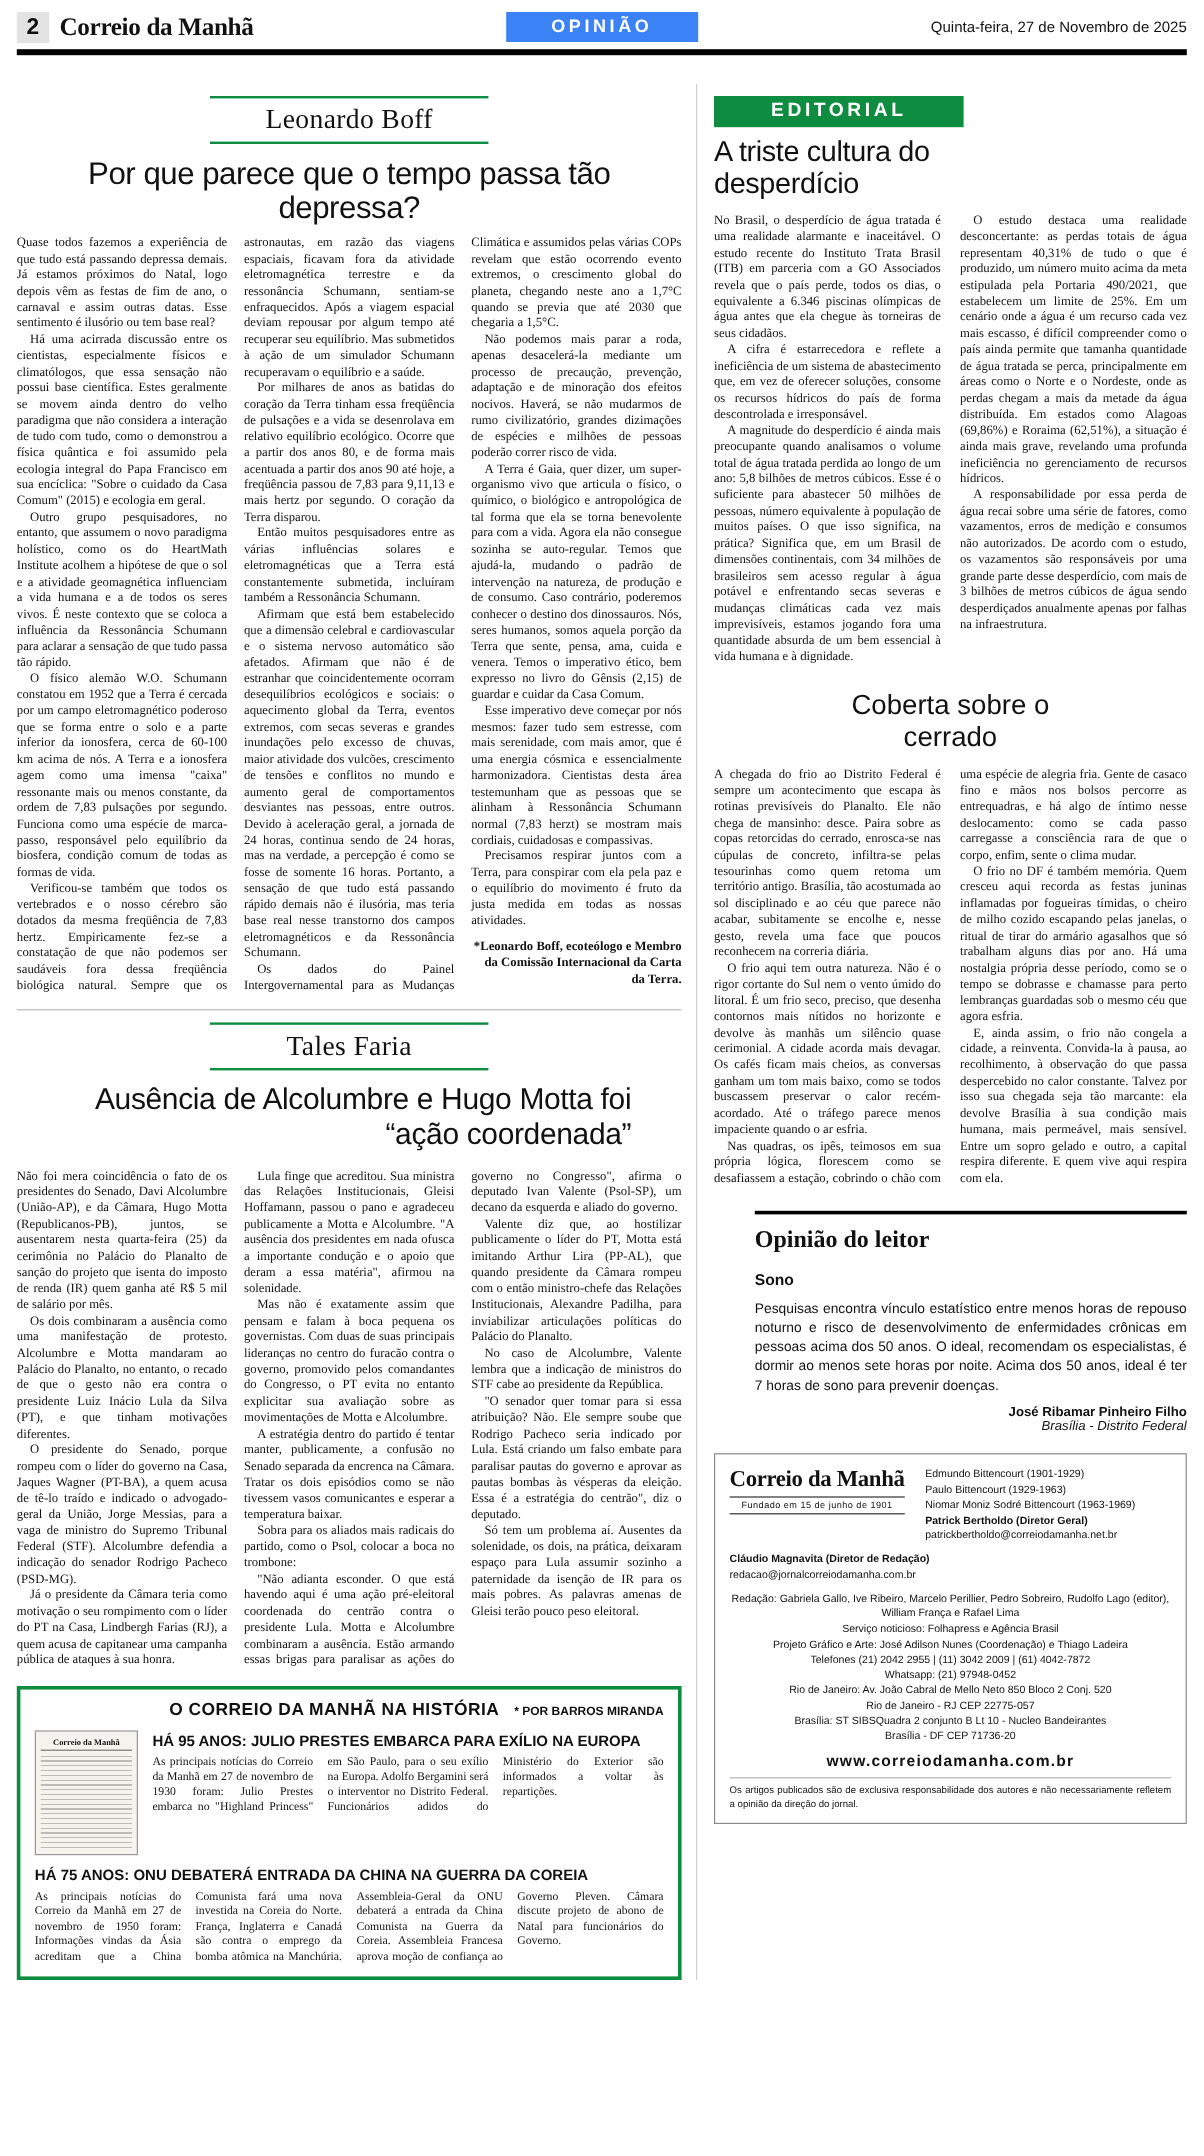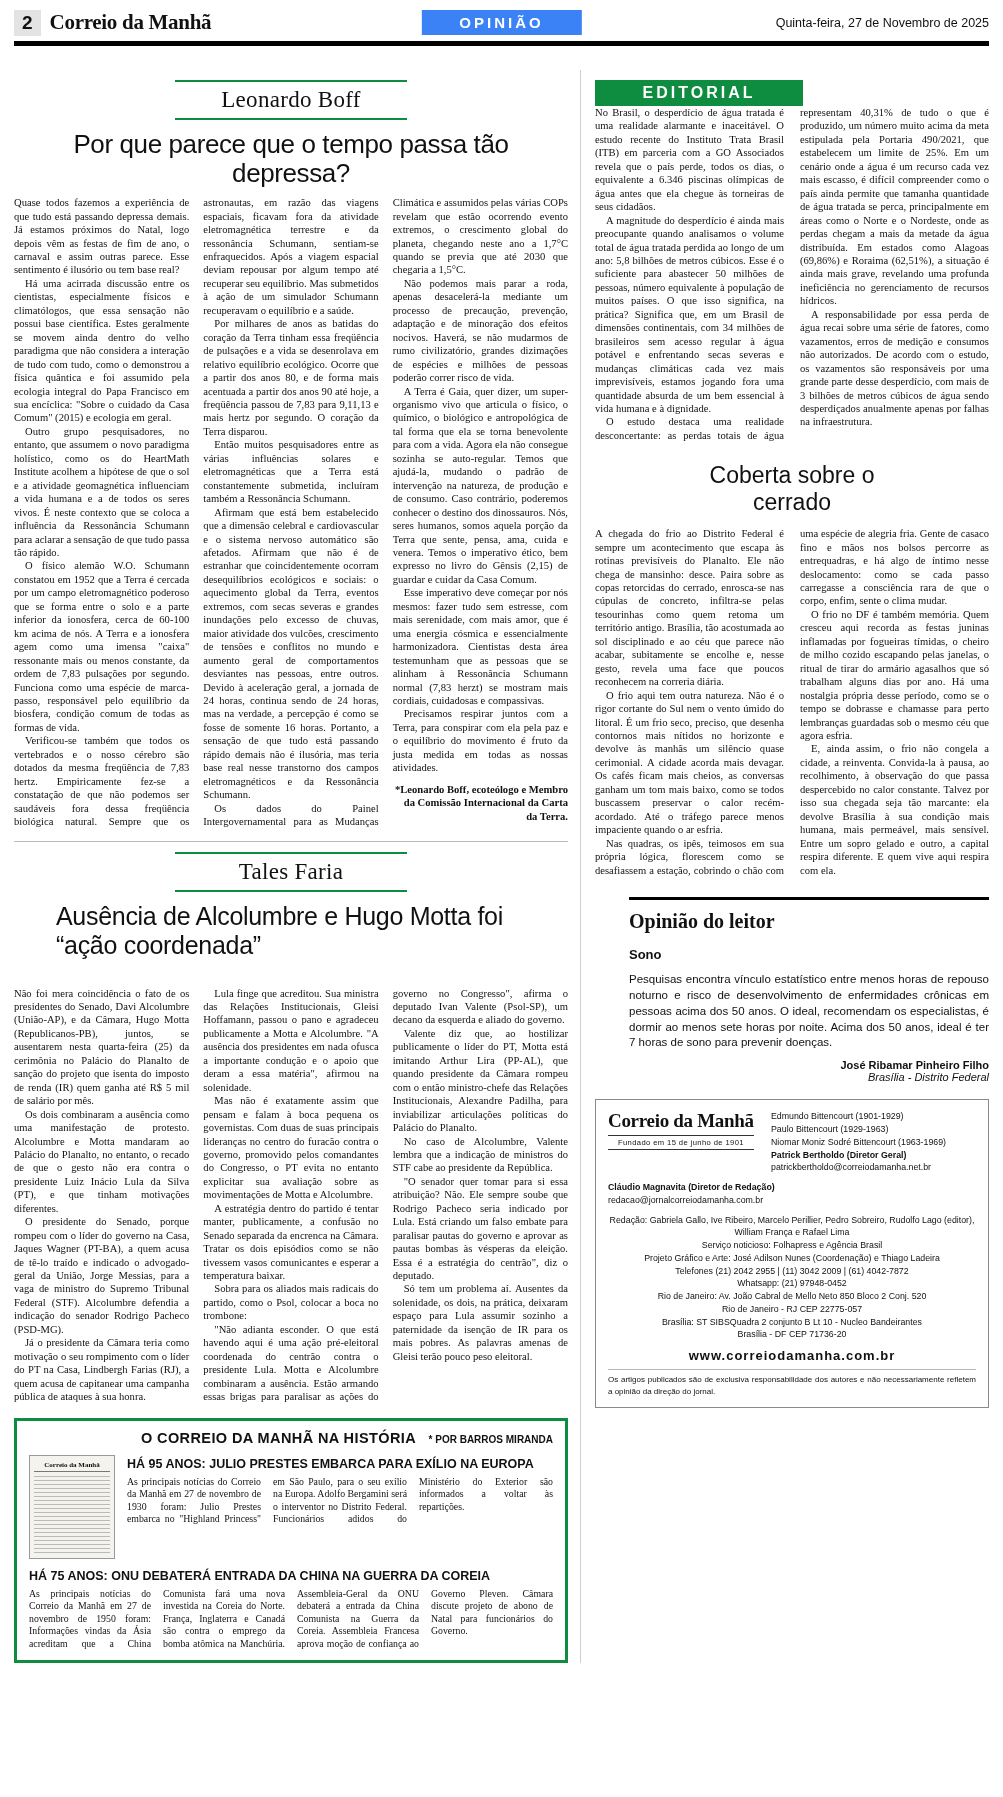--- a/index.html
+++ b/index.html
@@ -34,22 +34,22 @@
     width: 232px; margin: 10px auto 4px; text-align: center;
     border-top: 2px solid var(--accent); border-bottom: 2px solid var(--accent);
     padding: 5px 0;
   }
   .author-name { font: 500 23px "Liberation Serif", serif; letter-spacing: .3px; }
   .headline-xl {
     font: 400 26px "Liberation Sans", sans-serif; text-align: center;
     margin: 10px auto 8px; letter-spacing: -0.4px; line-height: 1.12;
   }
   .headline-lg {
-    font: 400 25px "Liberation Sans", sans-serif; text-align: left;
-    margin: 10px auto 26px; max-width: 470px; line-height: 1.18; letter-spacing: -0.3px;
+    font: 400 25px "Liberation Sans", sans-serif; text-align: right;
+    margin: 10px auto 13px; max-width: 470px; line-height: 1.18; letter-spacing: -0.3px;
   }
   .article-body {
     font-size: 10.6px; line-height: 1.27; text-align: justify;
     column-gap: 14px; hyphens: auto;
   }
   .cols-3 { column-count: 3; }
   .cols-2 { column-count: 2; column-gap: 16px; }
   .paras p { margin: 0; text-indent: 11px; }
   .paras p:first-child { text-indent: 0; }
   .signature { font-weight: bold; text-align: right; margin-top: 8px; }
@@ -138,21 +138,21 @@
 
     <div class="col-left">
 
       <article>
         <div class="author-block">
           <span class="author-name">Leonardo Boff</span>
         </div>
         <h1 class="headline-xl">Por que parece que o tempo passa tão depressa?</h1>
         <div class="article-body cols-3">
           <div class="paras">
-              <p>Quase todos fazemos a experiência de que tudo está passando depressa demais. Já estamos próximos do Natal, logo depois vêm as festas de fim de ano, o carnaval e assim outras parece. Esse sentimento é ilusório ou tem base real?</p>
+              <p>Quase todos fazemos a experiência de que tudo está passando depressa demais. Já estamos próximos do Natal, logo depois vêm as festas de fim de ano, o carnaval e assim outras datas. Esse sentimento é ilusório ou tem base real?</p>
               <p>Há uma acirrada discussão entre os cientistas, especialmente físicos e climatólogos, que essa sensação não possui base científica. Estes geralmente se movem ainda dentro do velho paradigma que não considera a interação de tudo com tudo, como o demonstrou a física quântica e foi assumido pela ecologia integral do Papa Francisco em sua encíclica: "Sobre o cuidado da Casa Comum" (2015) e ecologia em geral.</p>
               <p>Outro grupo pesquisadores, no entanto, que assumem o novo paradigma holístico, como os do HeartMath Institute acolhem a hipótese de que o sol e a atividade geomagnética influenciam a vida humana e a de todos os seres vivos. É neste contexto que se coloca a influência da Ressonância Schumann para aclarar a sensação de que tudo passa tão rápido.</p>
               <p>O físico alemão W.O. Schumann constatou em 1952 que a Terra é cercada por um campo eletromagnético poderoso que se forma entre o solo e a parte inferior da ionosfera, cerca de 60-100 km acima de nós. A Terra e a ionosfera agem como uma imensa "caixa" ressonante mais ou menos constante, da ordem de 7,83 pulsações por segundo. Funciona como uma espécie de marca-passo, responsável pelo equilíbrio da biosfera, condição comum de todas as formas de vida.</p>
               <p>Verificou-se também que todos os vertebrados e o nosso cérebro são dotados da mesma freqüência de 7,83 hertz. Empiricamente fez-se a constatação de que não podemos ser saudáveis fora dessa freqüência biológica natural. Sempre que os astronautas, em razão das viagens espaciais, ficavam fora da atividade eletromagnética terrestre e da ressonância Schumann, sentiam-se enfraquecidos. Após a viagem espacial deviam repousar por algum tempo até recuperar seu equilíbrio. Mas submetidos à ação de um simulador Schumann recuperavam o equilíbrio e a saúde.</p>
               <p>Por milhares de anos as batidas do coração da Terra tinham essa freqüência de pulsações e a vida se desenrolava em relativo equilíbrio ecológico. Ocorre que a partir dos anos 80, e de forma mais acentuada a partir dos anos 90 até hoje, a freqüência passou de 7,83 para 9,11,13 e mais hertz por segundo. O coração da Terra disparou.</p>
               <p>Então muitos pesquisadores entre as várias influências solares e eletromagnéticas que a Terra está constantemente submetida, incluíram também a Ressonância Schumann.</p>
               <p>Afirmam que está bem estabelecido que a dimensão celebral e cardiovascular e o sistema nervoso automático são afetados. Afirmam que não é de estranhar que coincidentemente ocorram desequilíbrios ecológicos e sociais: o aquecimento global da Terra, eventos extremos, com secas severas e grandes inundações pelo excesso de chuvas, maior atividade dos vulcões, crescimento de tensões e conflitos no mundo e aumento geral de comportamentos desviantes nas pessoas, entre outros. Devido à aceleração geral, a jornada de 24 horas, continua sendo de 24 horas, mas na verdade, a percepção é como se fosse de somente 16 horas. Portanto, a sensação de que tudo está passando rápido demais não é ilusória, mas teria base real nesse transtorno dos campos eletromagnéticos e da Ressonância Schumann.</p>
               <p>Os dados do Painel Intergovernamental para as Mudanças Climática e assumidos pelas várias COPs revelam que estão ocorrendo evento extremos, o crescimento global do planeta, chegando neste ano a 1,7°C quando se previa que até 2030 que chegaria a 1,5°C.</p>
               <p>Não podemos mais parar a roda, apenas desacelerá-la mediante um processo de precaução, prevenção, adaptação e de minoração dos efeitos nocivos. Haverá, se não mudarmos de rumo civilizatório, grandes dizimações de espécies e milhões de pessoas poderão correr risco de vida.</p>
               <p>A Terra é Gaia, quer dizer, um super-organismo vivo que articula o físico, o químico, o biológico e antropológica de tal forma que ela se torna benevolente para com a vida. Agora ela não consegue sozinha se auto-regular. Temos que ajudá-la, mudando o padrão de intervenção na natureza, de produção e de consumo. Caso contrário, poderemos conhecer o destino dos dinossauros. Nós, seres humanos, somos aquela porção da Terra que sente, pensa, ama, cuida e venera. Temos o imperativo ético, bem expresso no livro do Gênsis (2,15) de guardar e cuidar da Casa Comum.</p>
@@ -209,23 +209,25 @@
           <div class="hbody hcols-4">As principais notícias do Correio da Manhã em 27 de novembro de 1950 foram: Informações vindas da Ásia acreditam que a China Comunista fará uma nova investida na Coreia do Norte. França, Inglaterra e Canadá são contra o emprego da bomba atômica na Manchúria. Assembleia-Geral da ONU debaterá a entrada da China Comunista na Guerra da Coreia. Assembleia Francesa aprova moção de confiança ao Governo Pleven. Câmara discute projeto de abono de Natal para funcionários do Governo.</div>
         </div>
       </section>
 
     </div>
 
     <div class="col-right">
 
       <section>
         <div class="editorial-badge">EDITORIAL</div>
+        <h2 class="editorial-title">A triste cultura do desperdício</h2>
         <div class="article-body cols-2">
           <div class="paras">
               <p>No Brasil, o desperdício de água tratada é uma realidade alarmante e inaceitável. O estudo recente do Instituto Trata Brasil (ITB) em parceria com a GO Associados revela que o país perde, todos os dias, o equivalente a 6.346 piscinas olímpicas de água antes que ela chegue às torneiras de seus cidadãos.</p>
+              <p>A cifra é estarrecedora e reflete a ineficiência de um sistema de abastecimento que, em vez de oferecer soluções, consome os recursos hídricos do país de forma descontrolada e irresponsável.</p>
               <p>A magnitude do desperdício é ainda mais preocupante quando analisamos o volume total de água tratada perdida ao longo de um ano: 5,8 bilhões de metros cúbicos. Esse é o suficiente para abastecer 50 milhões de pessoas, número equivalente à população de muitos países. O que isso significa, na prática? Significa que, em um Brasil de dimensões continentais, com 34 milhões de brasileiros sem acesso regular à água potável e enfrentando secas severas e mudanças climáticas cada vez mais imprevisíveis, estamos jogando fora uma quantidade absurda de um bem essencial à vida humana e à dignidade.</p>
               <p>O estudo destaca uma realidade desconcertante: as perdas totais de água representam 40,31% de tudo o que é produzido, um número muito acima da meta estipulada pela Portaria 490/2021, que estabelecem um limite de 25%. Em um cenário onde a água é um recurso cada vez mais escasso, é difícil compreender como o país ainda permite que tamanha quantidade de água tratada se perca, principalmente em áreas como o Norte e o Nordeste, onde as perdas chegam a mais da metade da água distribuída. Em estados como Alagoas (69,86%) e Roraima (62,51%), a situação é ainda mais grave, revelando uma profunda ineficiência no gerenciamento de recursos hídricos.</p>
               <p>A responsabilidade por essa perda de água recai sobre uma série de fatores, como vazamentos, erros de medição e consumos não autorizados. De acordo com o estudo, os vazamentos são responsáveis por uma grande parte desse desperdício, com mais de 3 bilhões de metros cúbicos de água sendo desperdiçados anualmente apenas por falhas na infraestrutura.</p>
             </div>
         </div>
       </section>
 
       <section>
         <h2 class="coberta-title">Coberta sobre o cerrado</h2>
         <div class="article-body cols-2">

